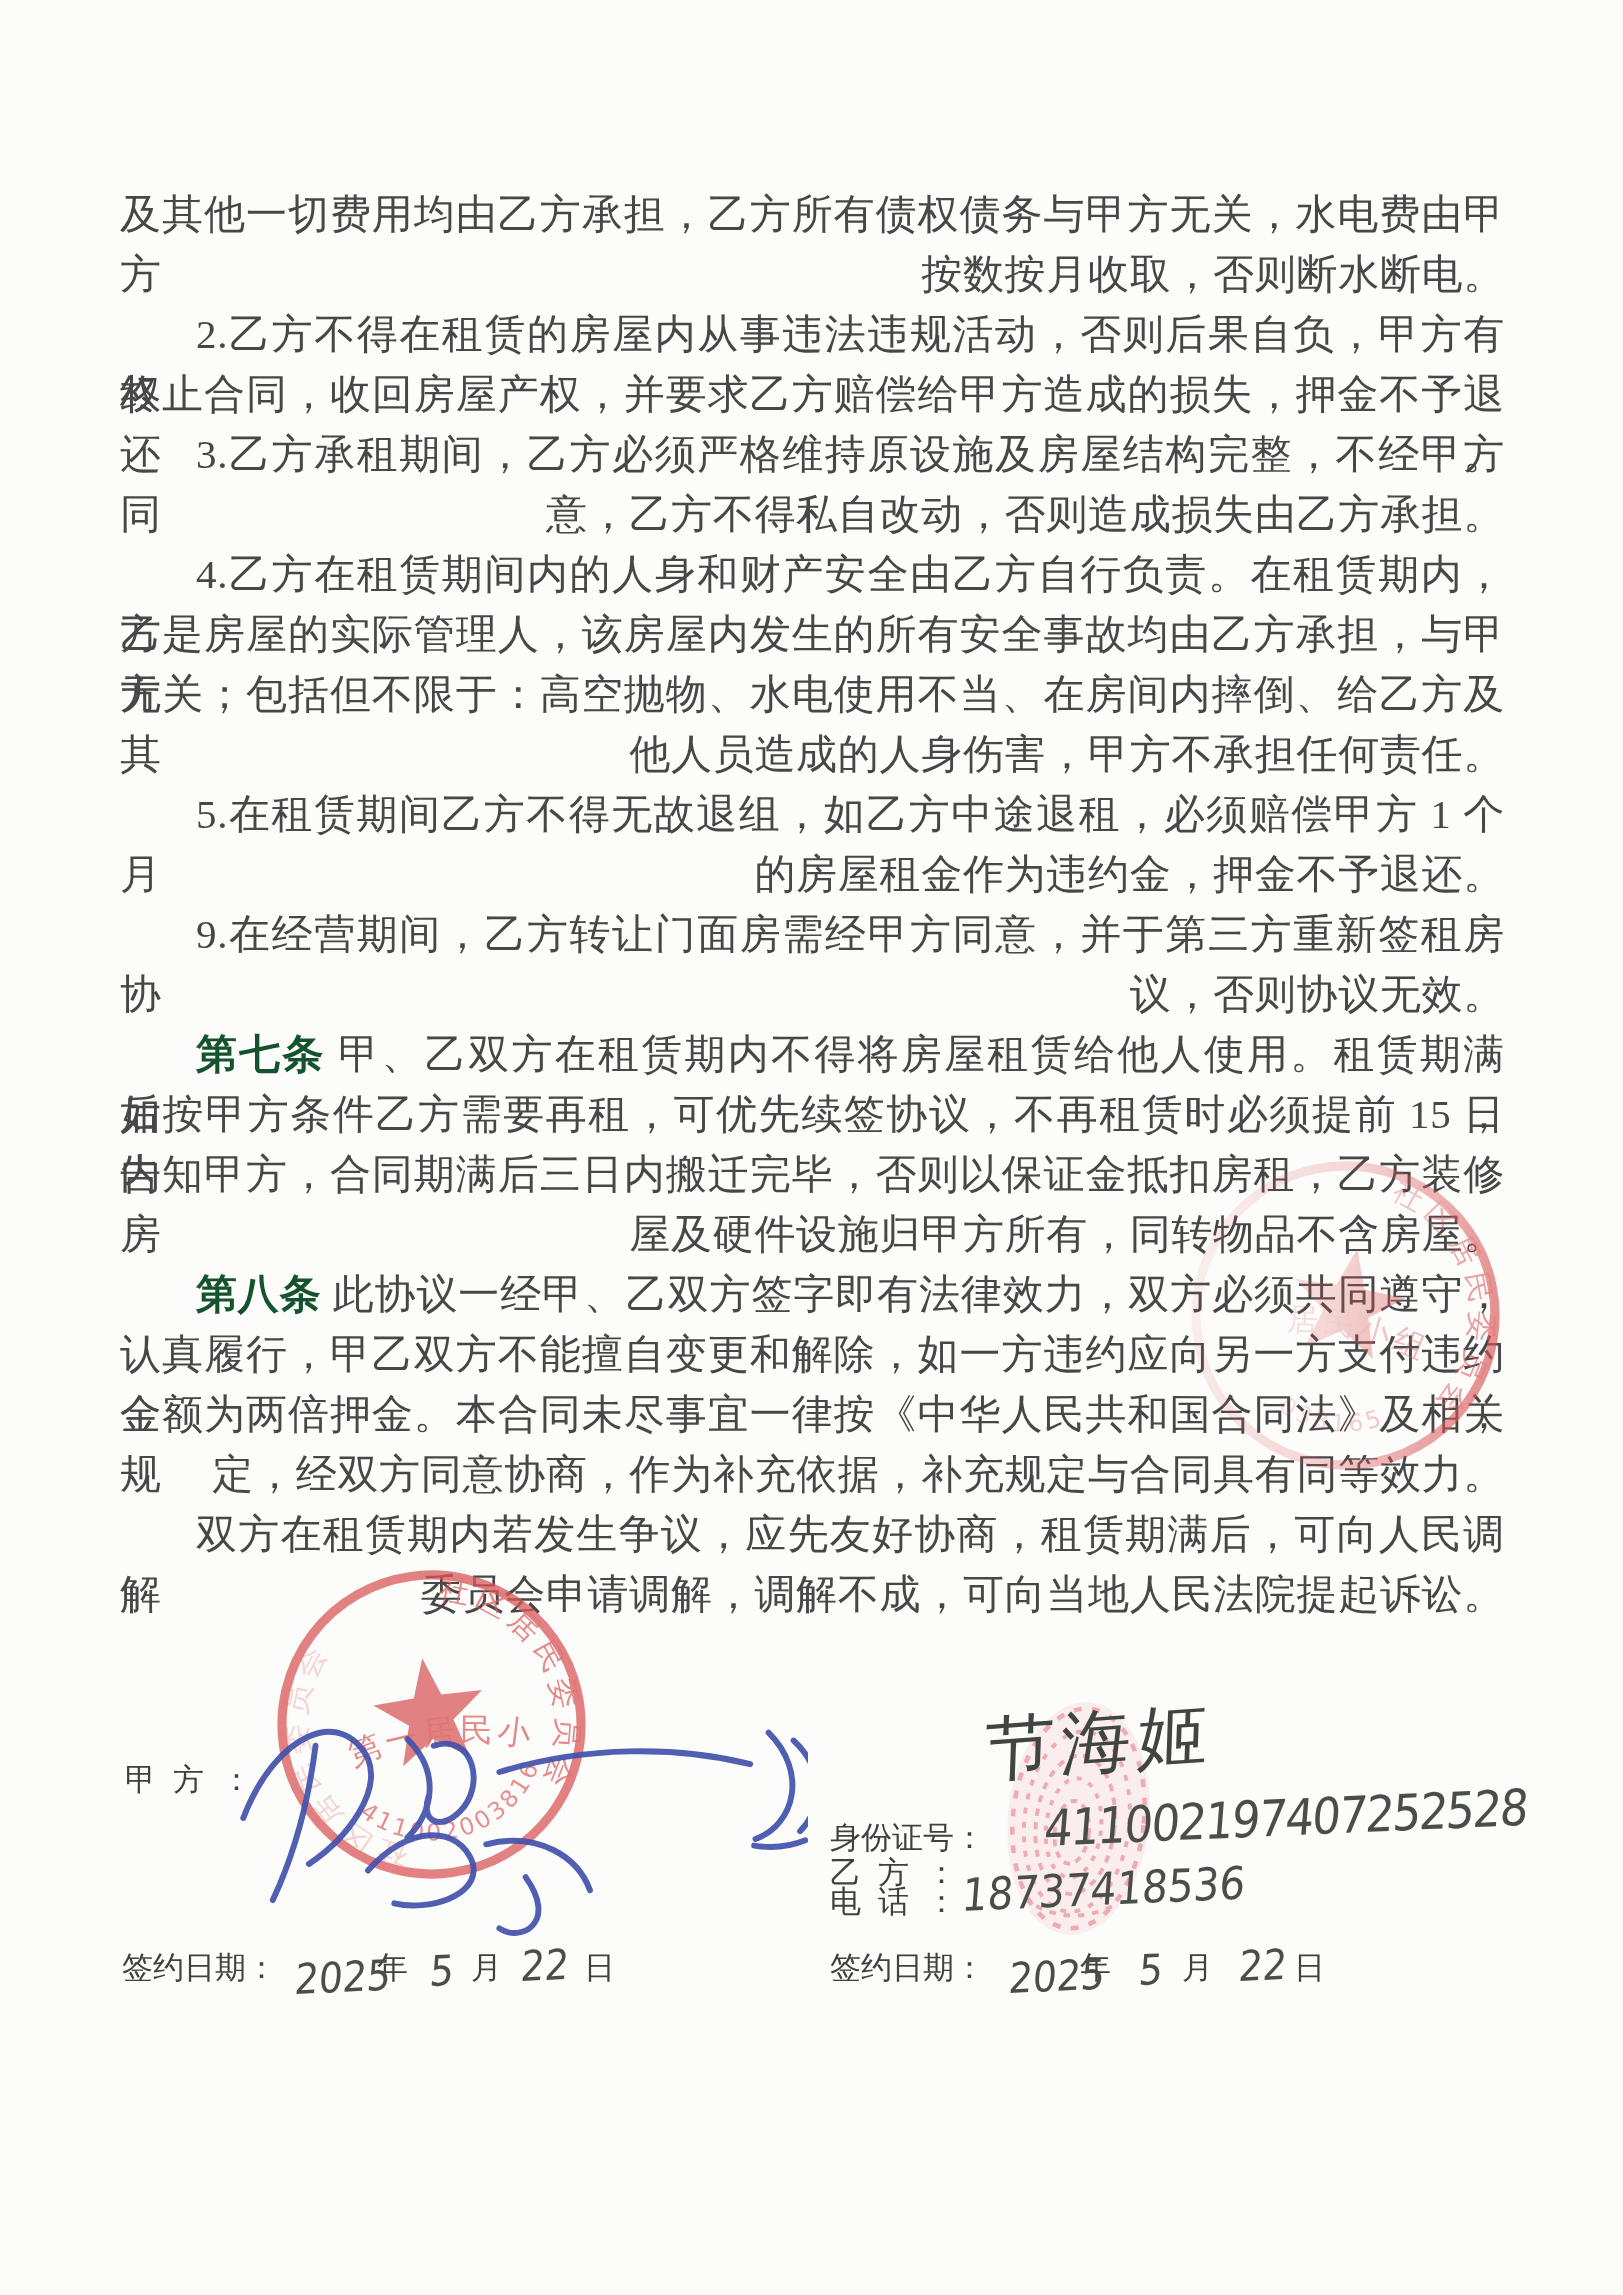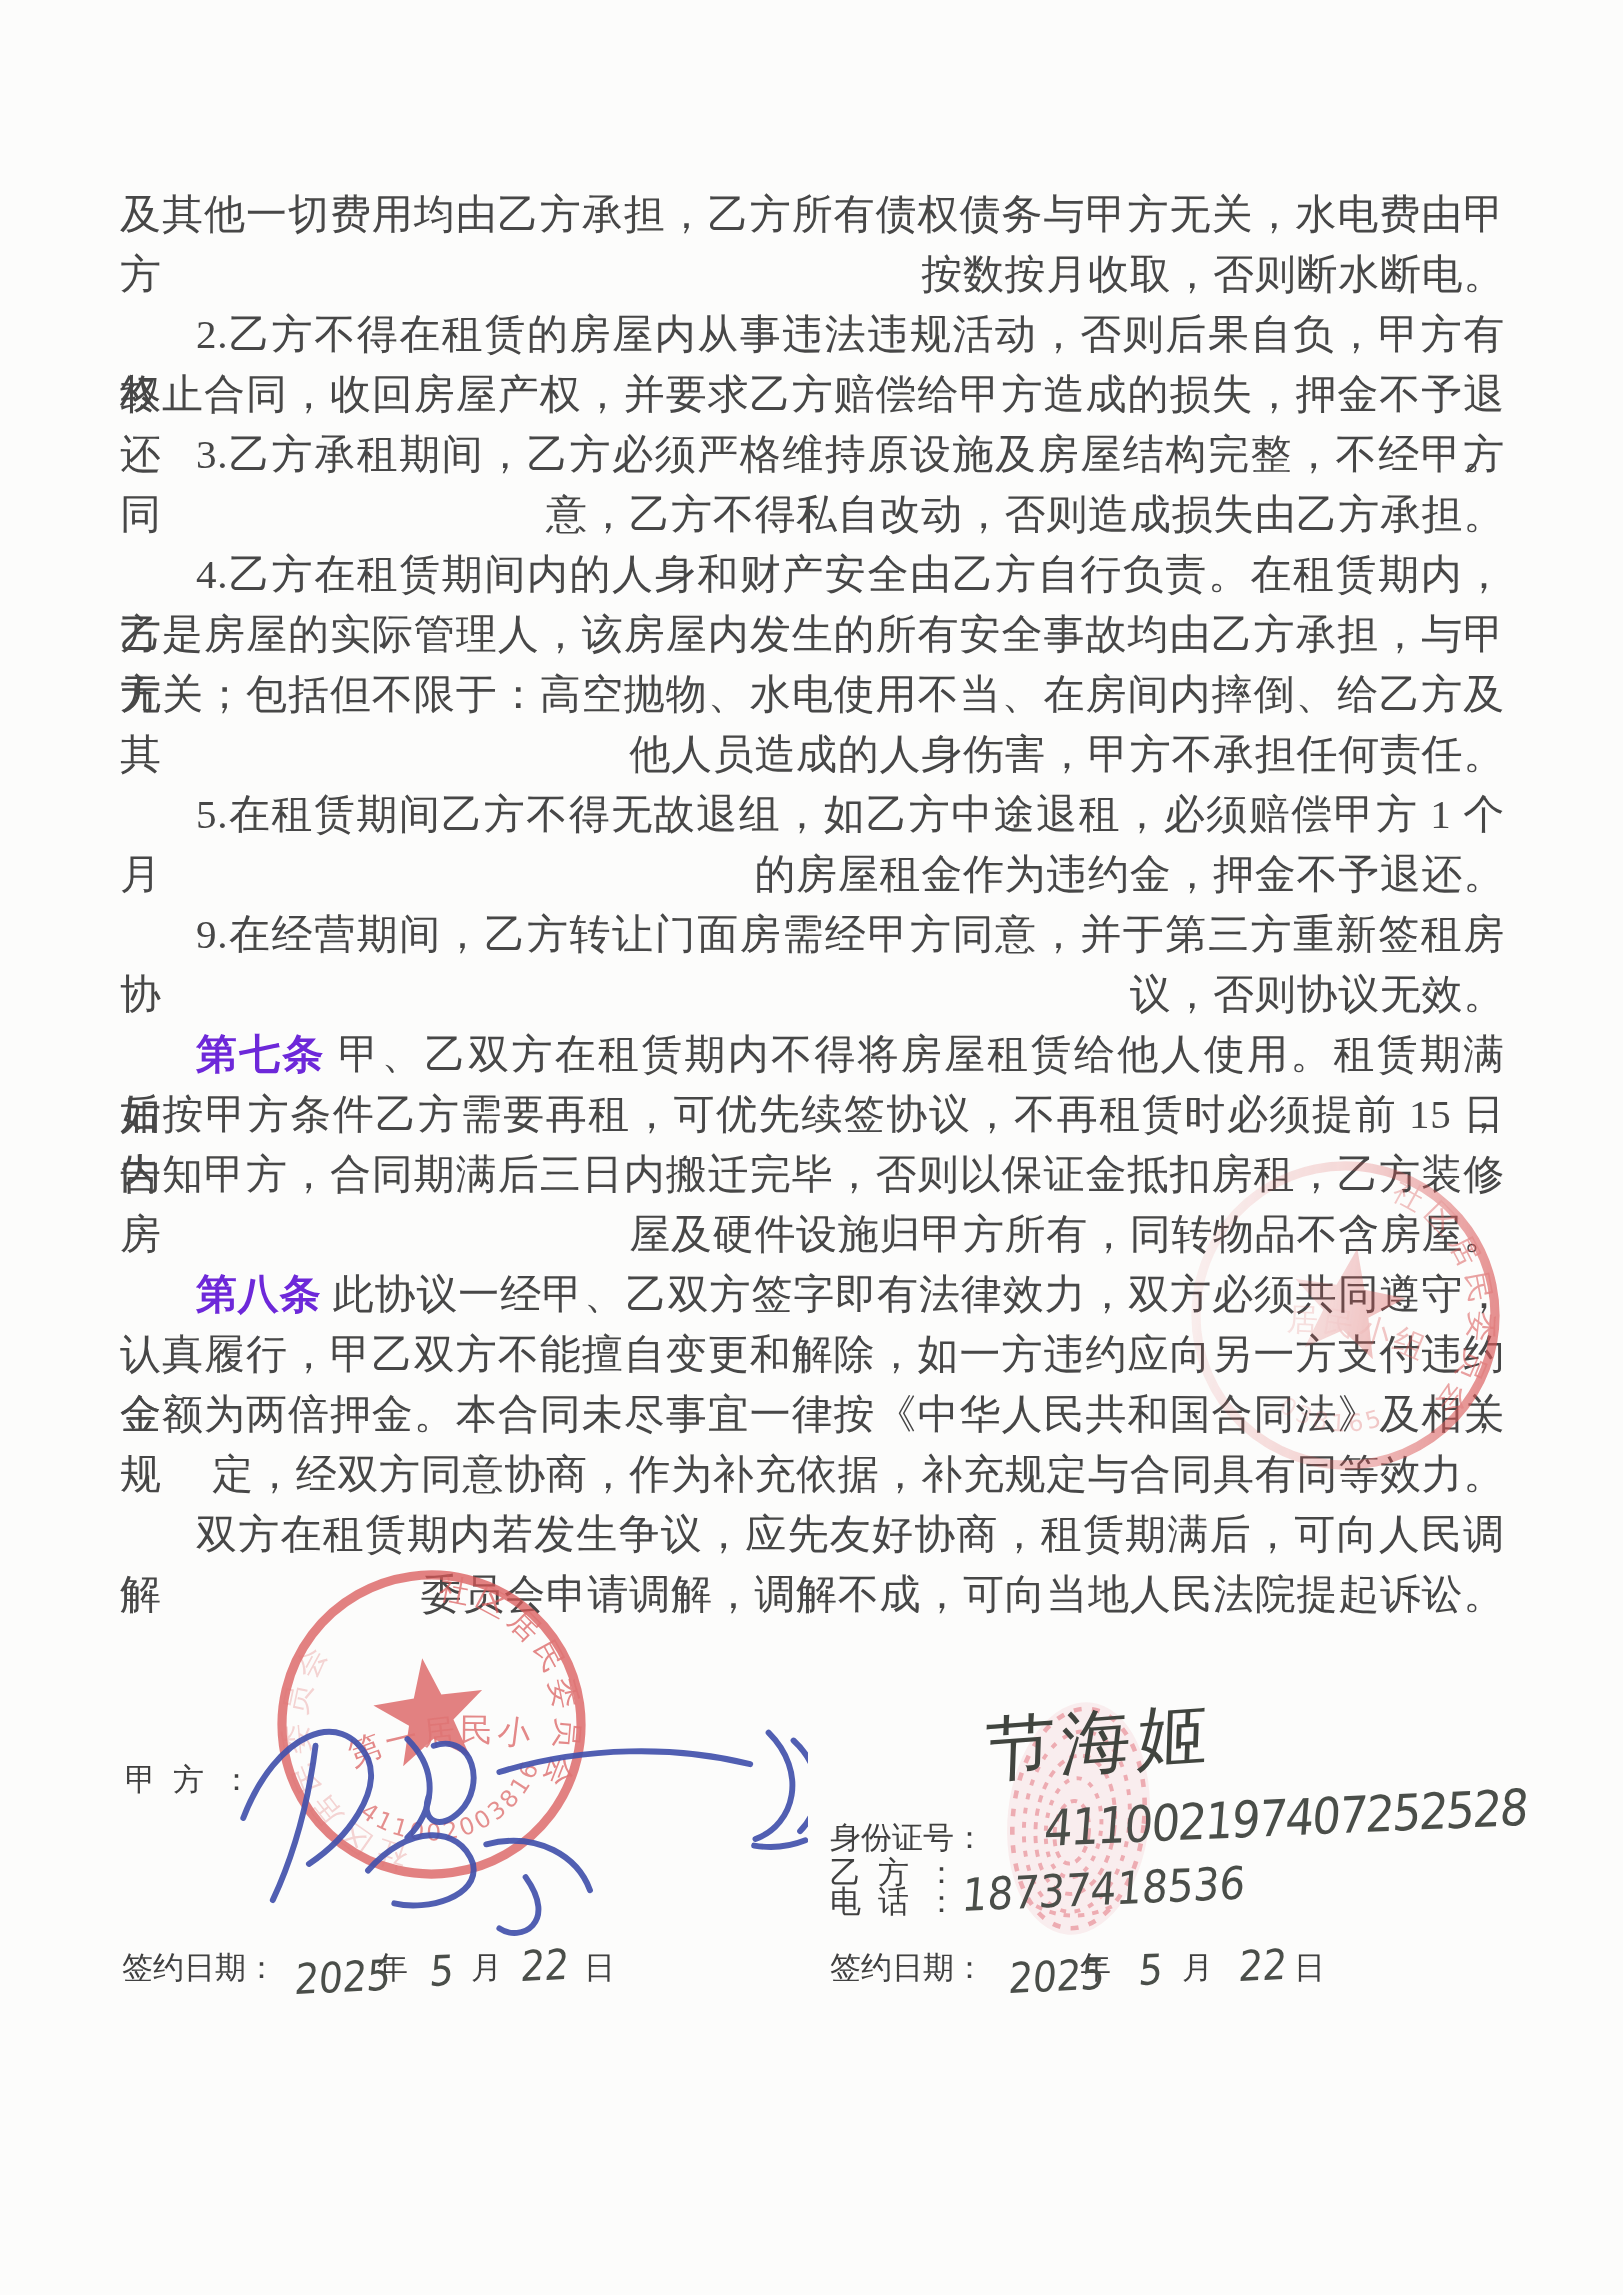--- a/index.html
+++ b/index.html
@@ -13,21 +13,21 @@
   }
   
   .body-text{position:absolute;left:120px;top:184px;width:1385px;z-index:1;}
   .line{
     font-size:41px;line-height:60px;height:60px;
     color:#474747;letter-spacing:0.7px;
     text-align:right;
   }
   .line.just{text-align:justify;text-align-last:justify;}
   .line.indent{text-indent:76px;}
-  .line b{font-weight:700;color:#6d28d9;}
+  .line b{font-weight:700;color:#14532d;}
   
   .plabel{position:absolute;font-size:31px;color:#404040;z-index:1;white-space:nowrap;}
   .plabel.sp{letter-spacing:17px;}
   
   .hand{
     position:absolute;z-index:4;white-space:nowrap;
     font-family:"DejaVu Sans",sans-serif;
     color:#4a4e49;
   }
   .hand.num{transform:rotate(-2.5deg) skewX(-7deg) scaleX(.9);transform-origin:left bottom;}

